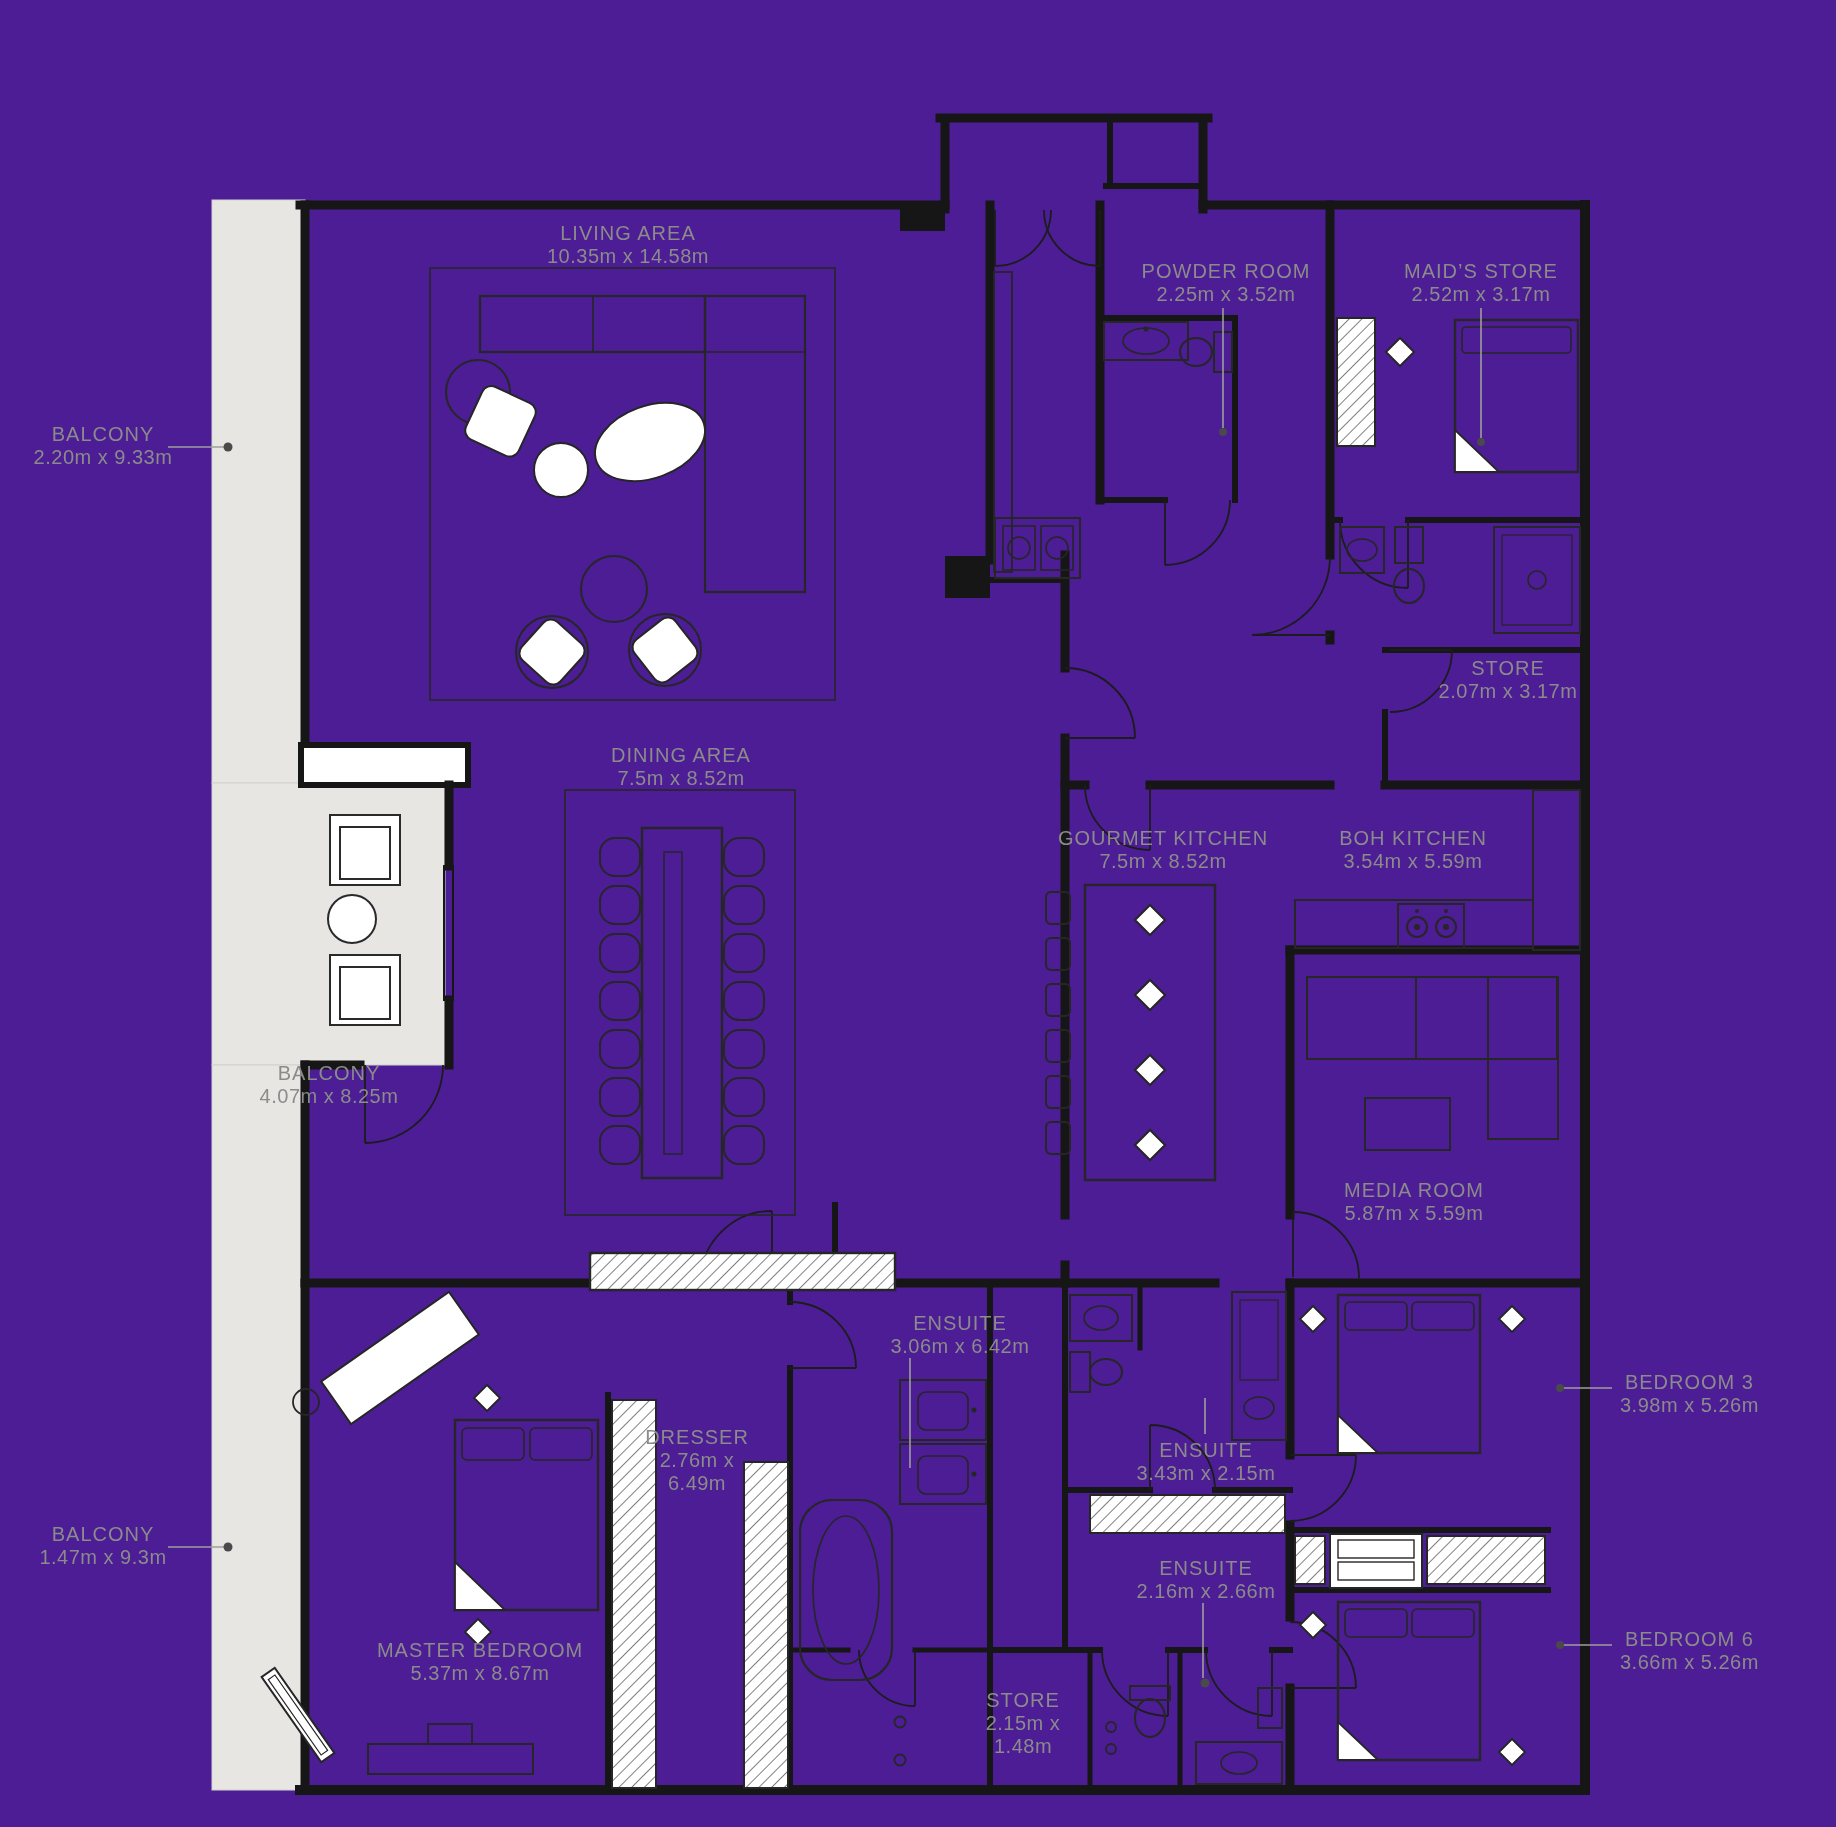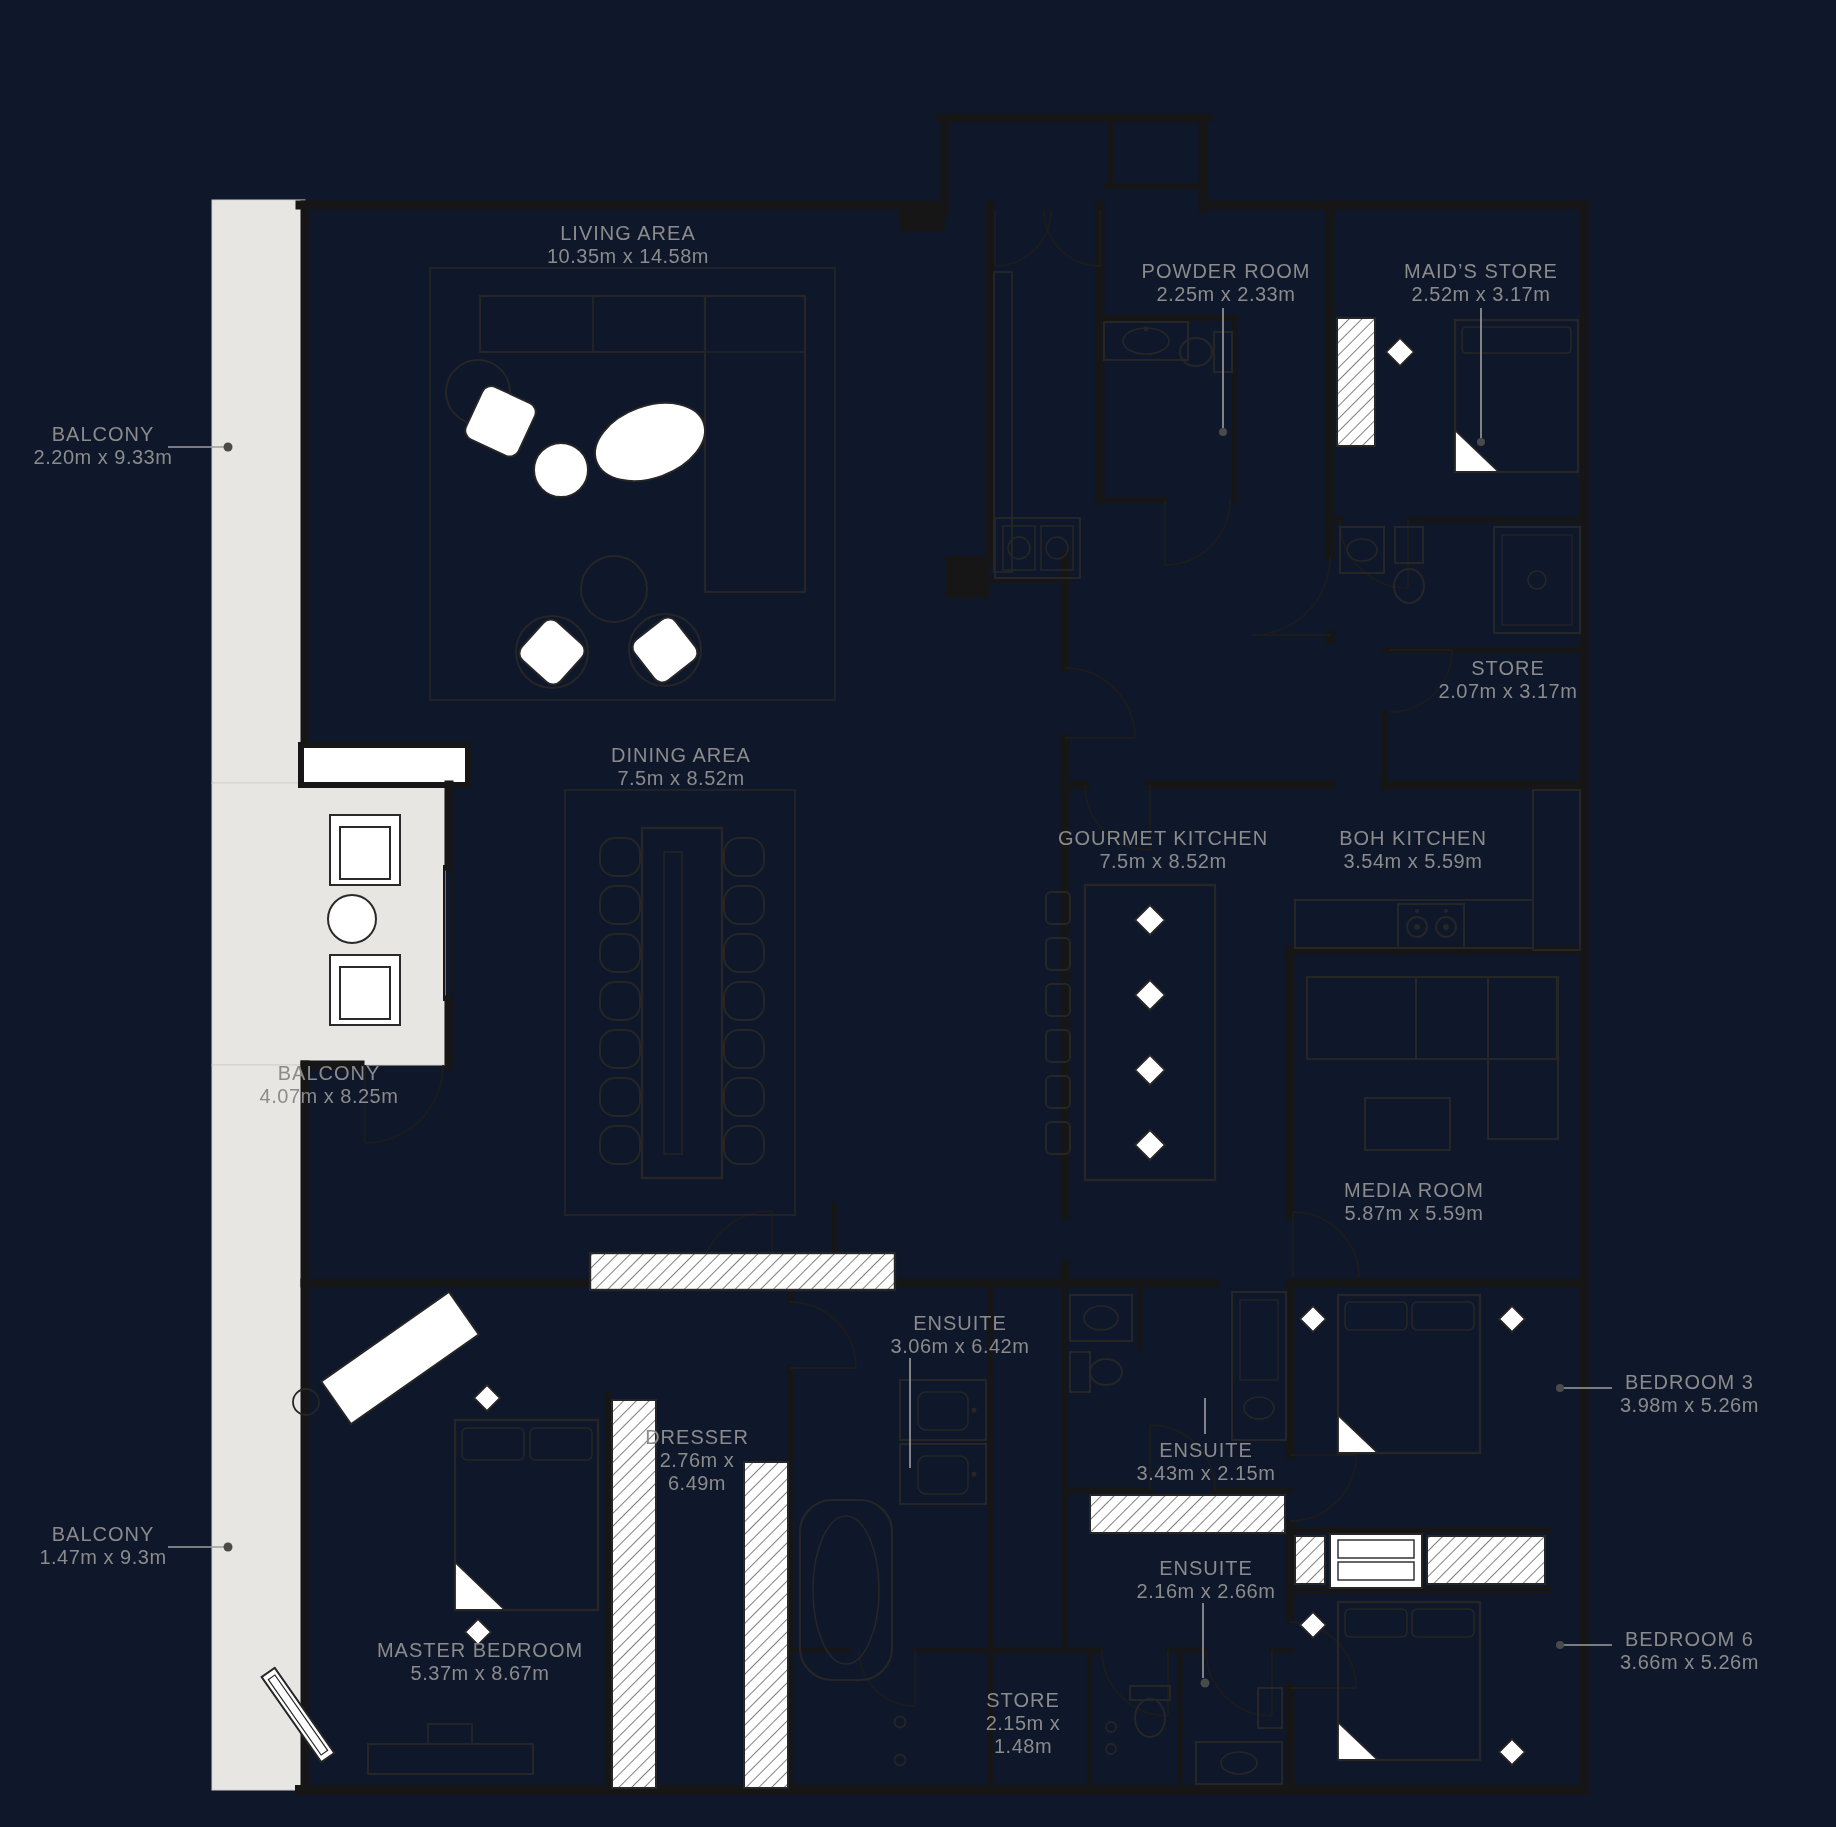--- a/index.html
+++ b/index.html
@@ -1,16 +1,16 @@
 <!DOCTYPE html>
 <html><head>
 <meta charset="utf-8">
 <style>
   html,body{margin:0;padding:0;background:#ffffff;}
-  .stage{position:relative;width:1836px;height:1827px;background:#0f172a;overflow:hidden;
+  .stage{position:relative;width:1836px;height:1827px;background:#4c1d95;overflow:hidden;
          font-family:"Liberation Sans",sans-serif;}
   .plan-svg{position:absolute;left:0;top:0;}
   .lbl{position:absolute;transform:translateX(-50%);text-align:center;color:#8b8b8b;
        font-size:20px;line-height:23px;letter-spacing:0.5px;white-space:nowrap;}
   .lbl.left{transform:none;text-align:center;}
   .lbl .nm{letter-spacing:1px;}
 </style>
 </head>
 <body>
 
@@ -327,21 +327,21 @@
     <circle cx="1560" cy="1645" r="4"></circle>
   </g>
 </svg>
 
 <div class="lbl" style="left:628px;top:222px">
   <div class="nm">LIVING AREA</div>
   <div>10.35m x 14.58m</div>
 </div>
 <div class="lbl" style="left:1226px;top:260px">
   <div class="nm">POWDER ROOM</div>
-  <div>2.25m x 2.33m</div>
+  <div>2.25m x 3.52m</div>
 </div>
 <div class="lbl" style="left:1481px;top:260px">
   <div class="nm">MAID’S STORE</div>
   <div>2.52m x 3.17m</div>
 </div>
 <div class="lbl" style="left:103px;top:423px">
   <div class="nm">BALCONY</div>
   <div>2.20m x 9.33m</div>
 </div>
 <div class="lbl" style="left:1508px;top:657px">

